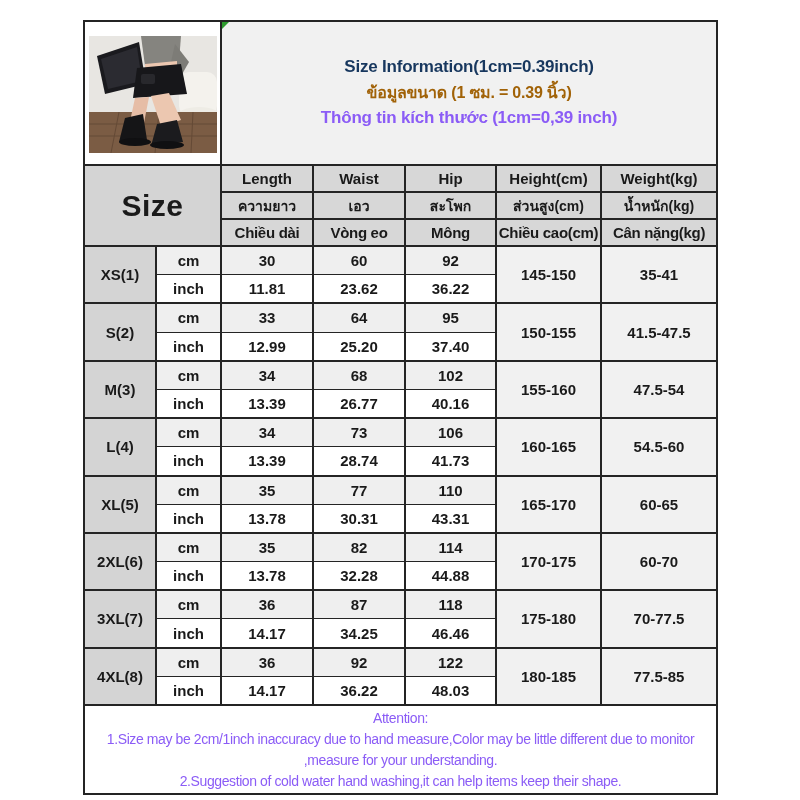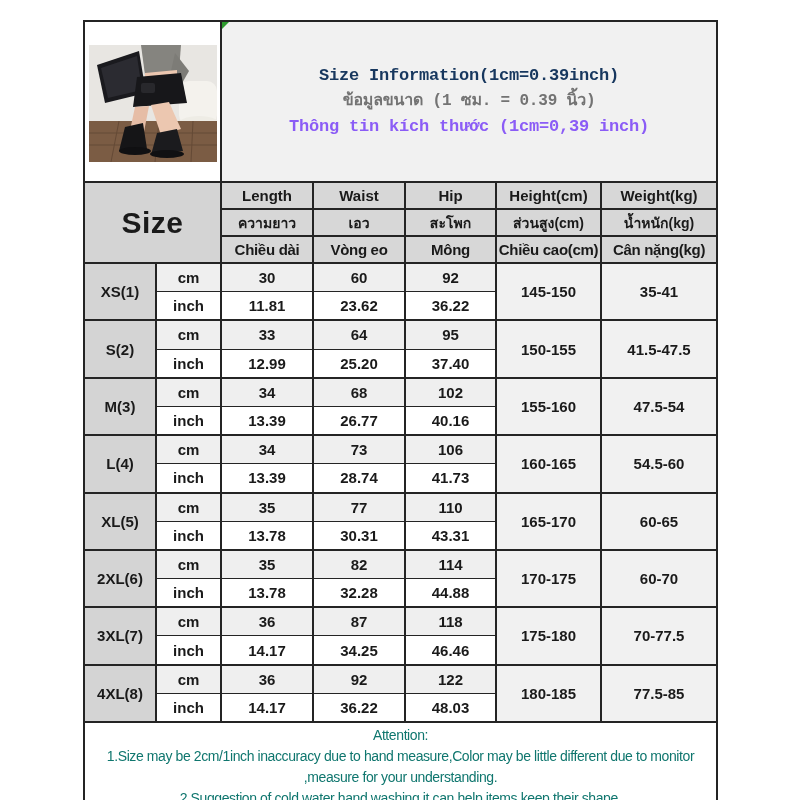--- a/index.html
+++ b/index.html
@@ -27,27 +27,27 @@
     text-align: center;
     vertical-align: middle;
     padding: 0;
     overflow: hidden;
   }
   
   tr.cm-row > td { border-bottom-width: 1px; }
   tr.inch-row > td { border-top-width: 1px; }
 
   
-  tr.photo-row { height: 161px; font-family: Liberation Mono, monospace; }
+  tr.photo-row { height: 144px; }
   td.photo-cell { background: #ffffff; }
   td.photo-cell svg { display: block; margin: 3px auto 0 auto; }
   td.title-cell { background: #f1f1f1; position: relative; }
   .title-line { font-weight: bold; line-height: 1.55; letter-spacing: -0.2px; }
   .title-en   { font-size: 17px; color: #17375e; }
-  .title-th   { font-size: 16px; color: #737373; }
+  .title-th   { font-size: 16px; color: #a16207; }
   .title-vi   { font-size: 17px; color: #8b5cf6; }
   .corner-flag {
     position: absolute; top: 0; left: 0;
     width: 0; height: 0;
     border-top: 7px solid #2e9b2e;
     border-right: 7px solid transparent;
   }
 
   
   tr.hdr-row { height: 27px; }
@@ -78,21 +78,21 @@
     text-align: left;
     vertical-align: top;
     padding: 2px 6px;
   }
   .att-line {
     font-size: 14px;
     font-weight: normal;
     letter-spacing: -0.4px;
     line-height: 21px;
     white-space: nowrap;
-    color: #0f766e;
+    color: #8b5cf6;
   }
 </style>
 </head>
 <body>
 
 <div class="sheet">
   <table class="size-chart">
     <colgroup>
       <col style="width:72px">
         <col style="width:65px">

